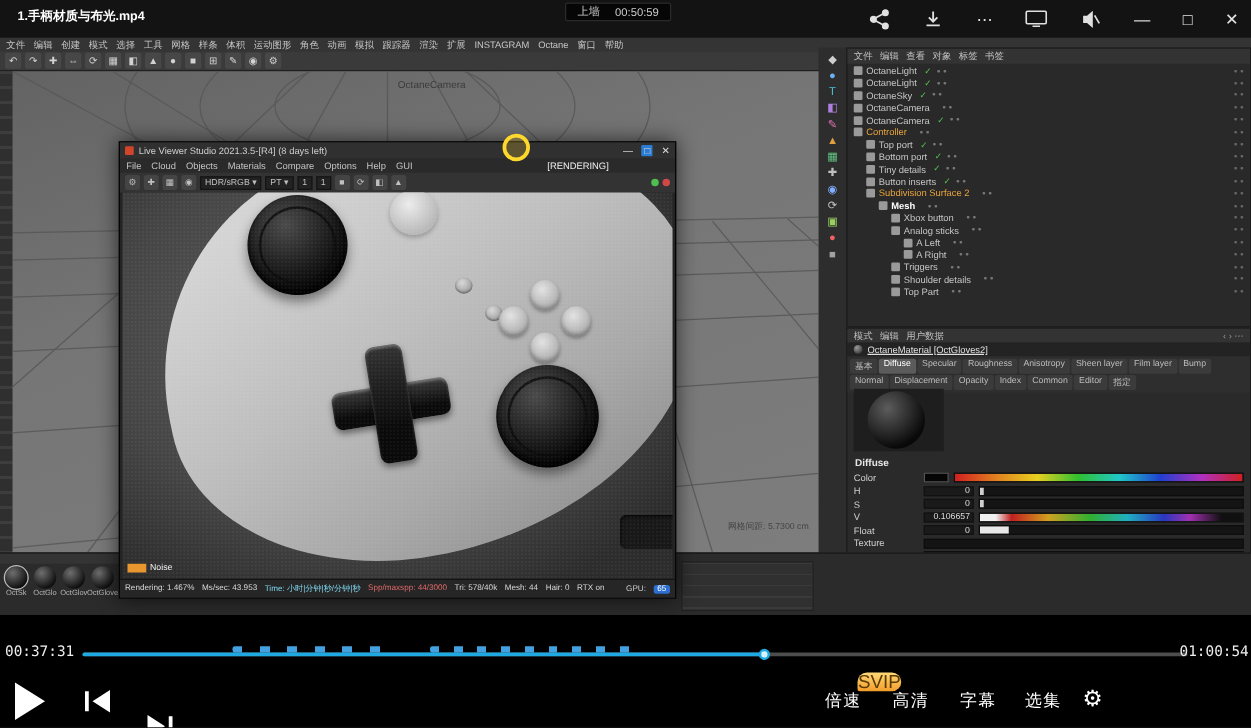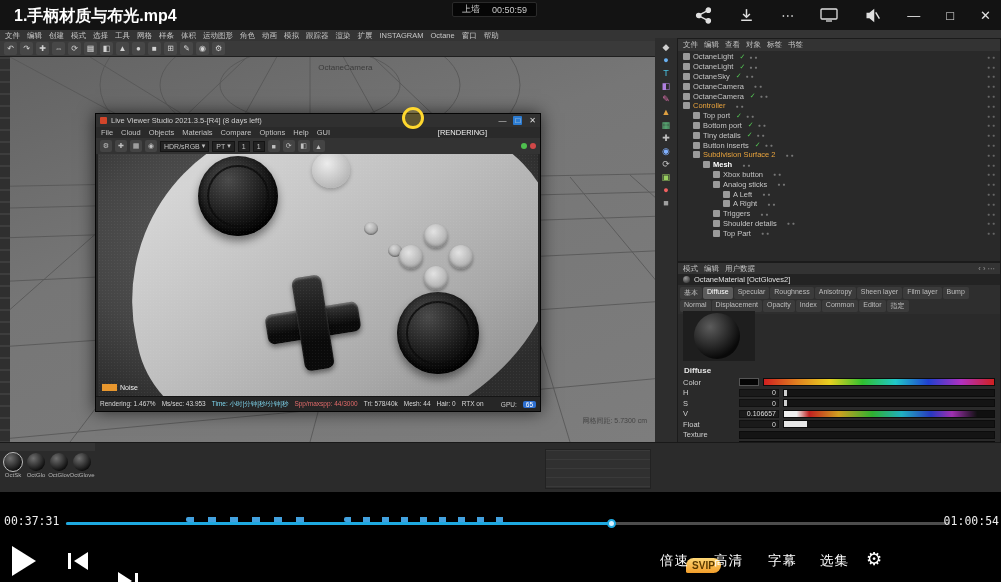--- a/index.html
+++ b/index.html
@@ -1,21 +1,21 @@
 <!DOCTYPE html>
 <html><head>
 <meta charset="utf-8">
 <style>
   * { margin:0; padding:0; box-sizing:border-box; }
   body { background:#000; font-family:"Liberation Sans", sans-serif; }
   .stage { position:relative; width:1001px; height:582px; background:#000; overflow:hidden; }
 
   
   .titlebar { position:absolute; top:0; left:0; width:100%; height:30px; background:#131313; z-index:30; }
-  .vid-title { position:absolute; left:14px; top:6px; color:#fff; font-size:16px; font-weight:bold; }
+  .vid-title { position:absolute; left:14px; top:6px; color:#fff; font-size:10px; font-weight:bold; }
   .overlay-pill { position:absolute; left:452px; top:2px; height:15px; background:rgba(5,5,5,.9); border:1px solid #2a2a2a;
                   color:#c9c9c9; font-size:9px; display:flex; gap:12px; align-items:center; padding:0 9px; border-radius:2px;}
   .tb-icons { position:absolute; right:10px; top:0; height:30px; display:flex; align-items:center; gap:26px; color:#e3e3e3; }
   .tb-icons svg { display:block; }
   .wbtn { font-size:13px; color:#e3e3e3; cursor:default; line-height:1; }
 
   
   .video { position:absolute; top:30px; left:0; width:1001px; height:462px; background:#151515; }
   .c4d { position:absolute; inset:0; background:#272727; color:#bdbdbd; }
   .c4d-menus { position:absolute; top:0; left:0; width:100%; height:11px; background:#343434; display:flex; gap:7px;
@@ -47,21 +47,21 @@
   .om-row.d3 { padding-left:35px; } .om-row.d4 { padding-left:45px; }
   .om-row.sel { color:#e8a33d; } .om-row.bold { color:#fff; font-weight:bold; }
   .om-ic { width:7px; height:7px; background:#9a9a9a; border-radius:1px; margin-right:3px; flex:none; }
   .om-check { color:#54c454; font-size:7px; margin-left:6px; }
   .om-dots { color:#777; font-size:5px; letter-spacing:2px; margin-left:4px; }
   .om-end { margin-left:auto; margin-right:3px; color:#666; font-size:5px; letter-spacing:2px; }
 
   .am { position:absolute; left:677px; top:232px; width:324px; height:228px; background:#2a2a2a; border:1px solid #1b1b1b; }
   .am-menus { height:11px; background:#333; display:flex; gap:6px; align-items:center; padding:0 5px; font-size:7.5px; color:#c2c2c2; }
   .am-menus .sp { margin-left:auto; display:flex; gap:5px; color:#9a9a9a; }
-  .am-name { height:11px; background:#232323; display:flex; gap:4px; align-items:center; padding:0 5px; font-size:7.5px; color:#e0e0e0; }
+  .am-name { height:11px; background:#232323; display:flex; gap:4px; align-items:center; padding:0 5px; font-size:7.5px; color:#e0e0e0;text-decoration:underline; }
   .am-ball { width:7px; height:7px; border-radius:50%; background:radial-gradient(circle at 35% 30%, #999, #222); flex:none; }
   .am-tabs { display:flex; flex-wrap:wrap; gap:1px; padding:2px 2px; background:#2e2e2e; }
   .am-tab { padding:1px 4px; font-size:7px; color:#bdbdbd; background:#3b3b3b; border-radius:2px; }
   .am-tab.active { background:#5b5b5b; color:#fff; }
   .am-preview-box { position:absolute; left:5px; top:48px; width:72px; height:50px; background:#1e1e1e; }
   .am-preview { position:absolute; left:11px; top:2px; width:46px; height:46px; border-radius:50%;
                 background:radial-gradient(circle at 35% 30%, #5c5c5c, #090909 72%); }
   .am-section { position:absolute; left:6px; top:103px; font-size:8px; font-weight:bold; color:#e6e6e6; }
   .am-rows { position:absolute; left:5px; right:5px; top:114px; }
   .am-row { height:10.5px; display:flex; align-items:center; gap:4px; font-size:7.5px; color:#cfcfcf; }
@@ -69,21 +69,21 @@
   .am-val { width:40px; flex:none; height:8px; background:#1a1a1a; border:1px solid #111; color:#ddd;
             font-size:7px; display:flex; align-items:center; justify-content:flex-end; padding:0 2px; }
   .am-swatch { width:20px; height:8px; background:#050505; border:1px solid #555; flex:none; }
   .bar { flex:1; height:8px; background:#141414; border:1px solid #0c0c0c; position:relative; overflow:hidden; }
   .bar.rainbow { background:linear-gradient(90deg,#d02020,#e08020,#e8d020,#30c030,#20c8c8,#2040d0,#b030c0,#d02020); }
   .bar.rainbow2 { background:linear-gradient(90deg,#f0f0f0 0 6%,#c02020 12%,#d0a020 26%,#30b030 42%,#20b0c0 56%,#2838c0 70%,#a030b0 80%,#101010 92%); }
   .bar.vfill::before { content:""; position:absolute; left:0; top:0; bottom:0; width:11%; background:#e8e8e8; }
   .bar.zero::before { content:""; position:absolute; left:0; top:0; bottom:0; width:3px; background:#cfcfcf; }
 
   
-  .lv { position:absolute; left:95px; top:83px; width:446px; height:299px; background:#242424; border:1px solid #050505;
+  .lv { position:absolute; left:95px; top:83px; width:446px; height:366px; background:#242424; border:1px solid #050505;
         box-shadow:0 0 16px rgba(0,0,0,.65); z-index:6; }
   .lv-title { height:13px; background:#303030; display:flex; gap:4px; align-items:center; padding:0 4px; font-size:7.5px; color:#cfcfcf; }
   .lv-app-ic { width:7px; height:7px; background:#d2452a; border-radius:1px; flex:none; }
   .lv-wbtns { margin-left:auto; display:flex; gap:7px; align-items:center; font-size:8px; color:#ddd; }
   .lv-wbtns .max { background:#2b7cd3; padding:0 2px; border-radius:1px; }
   .lv-menus { height:11px; background:#2a2a2a; display:flex; gap:8px; align-items:center; padding:0 5px; font-size:7.5px; color:#c2c2c2; }
   .lv-rendering { margin-left:auto; margin-right:48px; color:#f0f0f0; }
   .lv-toolbar { height:16px; background:#333; display:flex; gap:3px; align-items:center; padding:0 4px; font-size:7px; color:#c0c0c0; }
   .lv-tic { width:12px; height:12px; background:#444; border-radius:2px; display:flex; align-items:center; justify-content:center; font-size:7px; }
   .lv-select { height:11px; background:#222; border:1px solid #141414; display:flex; gap:2px; align-items:center; padding:0 3px; }
@@ -146,23 +146,23 @@
   .marks2 { position:absolute; left:344px; top:517px; width:166px; height:5px; border-radius:2px; z-index:32;
             background:repeating-linear-gradient(90deg, rgba(70,170,235,.95) 0 7px, transparent 7px 19px); }
   .ctrl { position:absolute; z-index:31; color:#fff; }
   .play-tri { width:0; height:0; border-left:24px solid #fff; border-top:15px solid transparent; border-bottom:15px solid transparent; }
   .skip { width:26px; height:20px; position:relative; }
   .skip .bar-l { position:absolute; left:0; top:2px; width:3px; height:16px; background:#fff; }
   .skip .bar-r { position:absolute; right:0; top:2px; width:3px; height:16px; background:#fff; }
   .skip .tri-l { position:absolute; left:6px; top:1px; width:0; height:0; border-right:14px solid #fff; border-top:9px solid transparent; border-bottom:9px solid transparent; }
   .skip .tri-r { position:absolute; right:6px; top:1px; width:0; height:0; border-left:14px solid #fff; border-top:9px solid transparent; border-bottom:9px solid transparent; }
   .lbl-btn { font-size:13.5px; color:#fff; letter-spacing:1px; }
-  .svip { position:absolute; left:686px; top:558px; width:35px; height:15px; z-index:31;
+  .svip { position:absolute; left:686px; top:538px; width:35px; height:15px; z-index:31;
           background:linear-gradient(#ffd877,#f29e2a); border-radius:8px 8px 8px 2px; color:#5a3a00;
-          font-size:10px; font-weight:bold; display:flex; align-items:center; justify-content:center; }
+          font-size:15px; font-weight:normal; display:flex; align-items:center; justify-content:center; }
   .gear { font-size:18px; line-height:1; }
   .wm { position:absolute; right:2px; top:524px; text-align:right; z-index:40; pointer-events:none;
         color:rgba(255,255,255,.88); text-shadow:0 1px 3px rgba(0,0,0,.7); }
   .wm1 { font-size:22px; font-weight:bold; letter-spacing:3px; }
   .wm2 { font-size:13px; letter-spacing:1px; }
 </style>
 </head>
 <body>
 
 <div class="stage">

